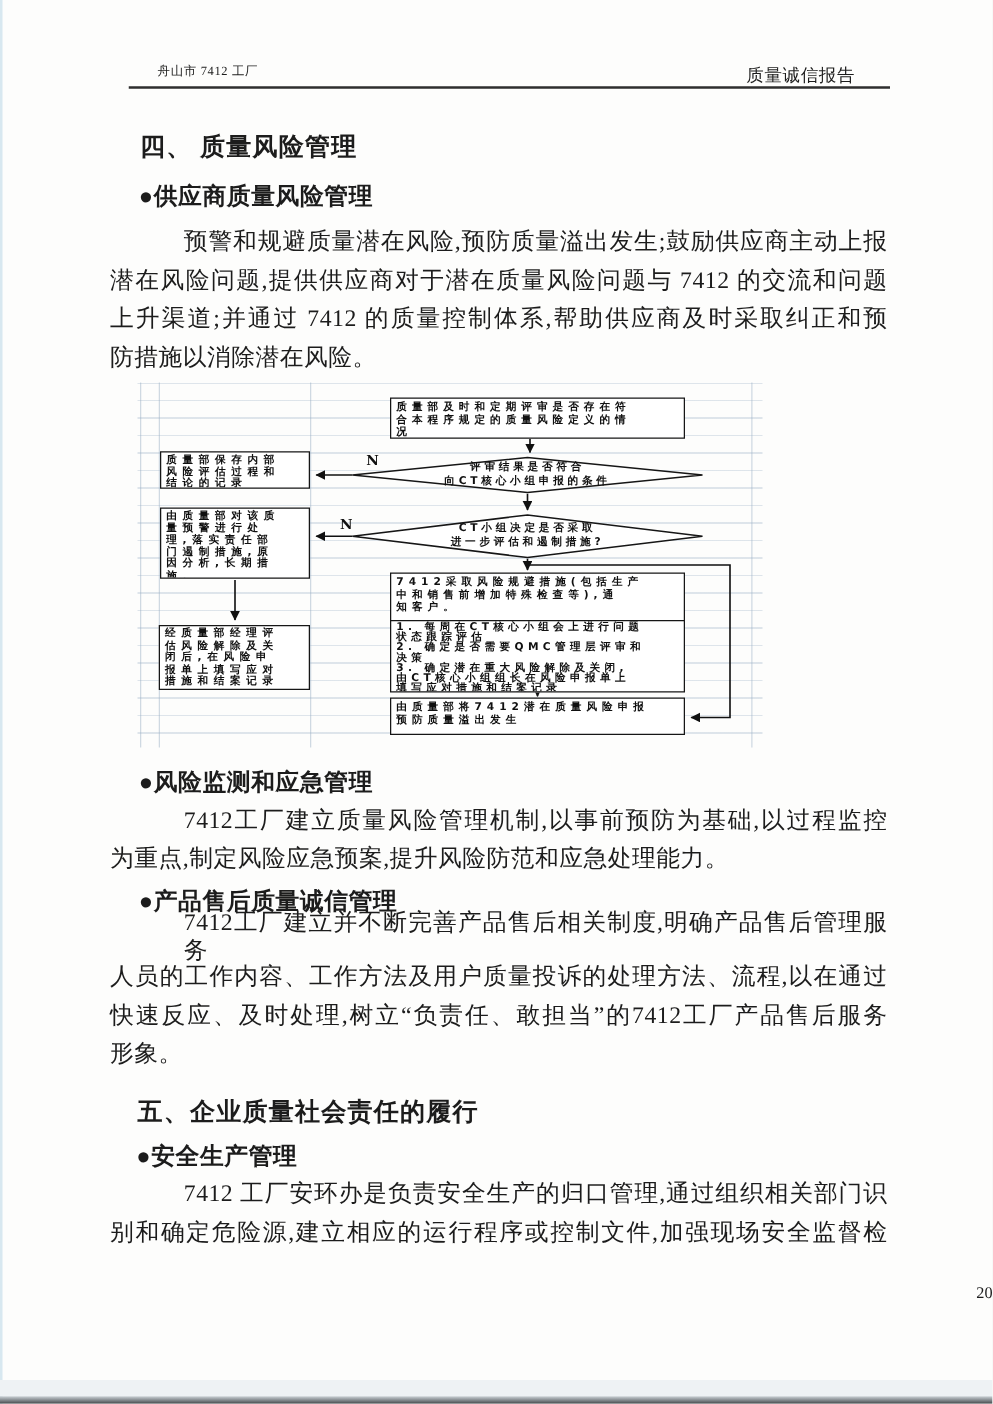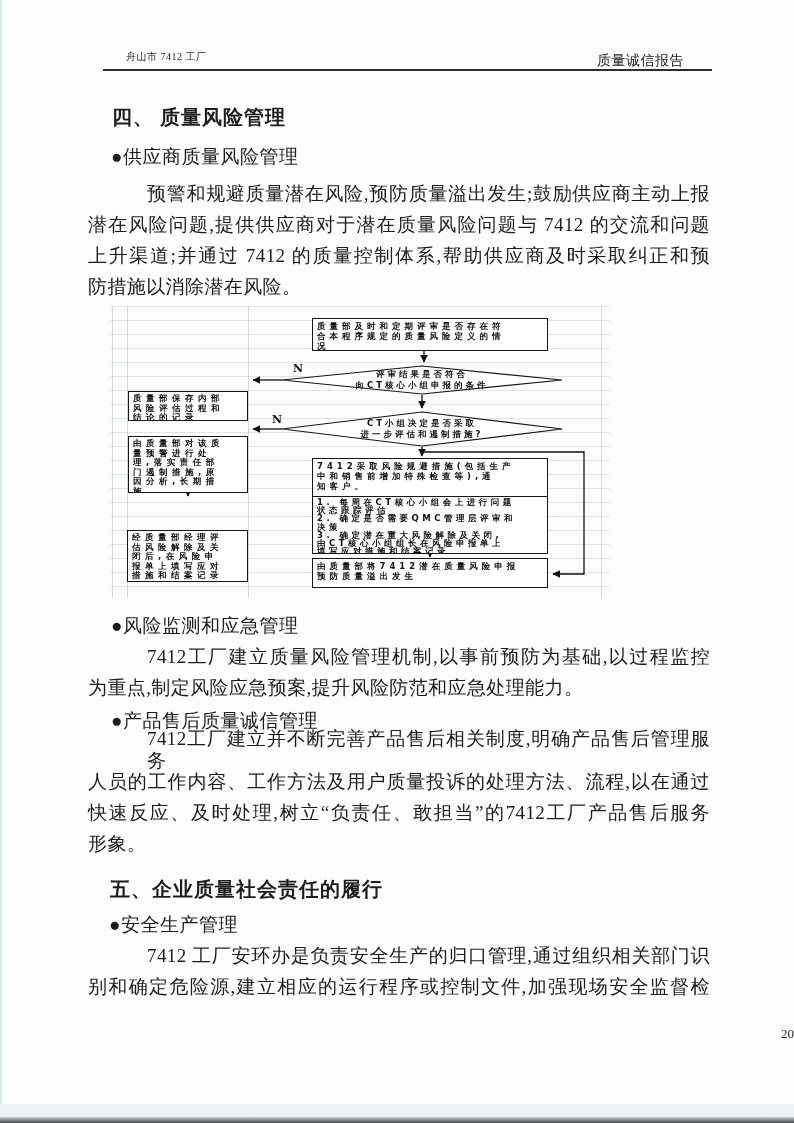--- a/index.html
+++ b/index.html
@@ -17,38 +17,38 @@
   .scan-bottom { position:absolute; left:0; top:1117px; width:100%; height:6px;
     background:linear-gradient(#cbd2d6,#43484b); }
 
   
   .hdr-left  { position:absolute; left:111px; top:50px; font-size:10px; letter-spacing:0.5px;margin-left:15px; }
   .hdr-right { position:absolute; right:110px; top:52px; font-size:14px; letter-spacing:0.5px; }
   .hdr-rule  { position:absolute; left:103px; top:69px; width:609px; height:2px; background:#2e2e2e; }
 
   
   .sec-title { position:absolute; left:112px; font-size:20px; font-weight:bold; letter-spacing:1px; }
-  .bullet    { position:absolute; left:111px; font-size:19px; letter-spacing:0.5px; }
+  .bullet    { position:absolute; left:111px; font-size:19px; letter-spacing:0.5px;font-weight:bold; }
   .bline { position:absolute; left:88px; width:622px; font-size:19px; line-height:22px;
            letter-spacing:0.4px; white-space:nowrap; }
   .just  { white-space:normal; text-align:justify; text-align-last:justify; }
   .ind   { padding-left:59px; width:563px; }
 
   .pagenum { position:absolute; left:0; top:1026px; width:100%; text-align:right; font-size:13px; }
 
   
   #flowchart { position:absolute; left:110px; top:306px; width:500px; height:292px;
     background-image:repeating-linear-gradient(180deg, rgba(150,172,195,0.30) 0 1px, transparent 1px 14px);
   }
   .vgrid { position:absolute; top:0; width:1px; height:100%; background:rgba(150,172,195,0.45); }
   #fc-svg { position:absolute; left:0; top:0; z-index:1; }
   .fc-box { position:absolute; z-index:2; border:1px solid #161616; background:#fff;
     color:#101010; font-family:"DejaVu Sans","Liberation Sans",sans-serif; font-weight:bold;
     white-space:pre-line; overflow:hidden; box-sizing:border-box; }
-  .fc-left  { font-size:8.5px; line-height:9.6px; letter-spacing:4.5px; padding:2px 0 0 4px;margin-top:30px; }
+  .fc-left  { font-size:8.5px; line-height:9.6px; letter-spacing:4.5px; padding:2px 0 0 4px; }
   .fc-right { font-size:8.5px; line-height:10px;  letter-spacing:4px;   padding:2px 0 12px 4px; }
   .fc-track { line-height:8.2px; letter-spacing:3.5px; padding-top:1px; }
   .fc-dtext { position:absolute; z-index:2; text-align:center; font-size:8.5px; line-height:11px;
     letter-spacing:3px; font-weight:bold; white-space:pre-line; color:#101010;
     font-family:"DejaVu Sans","Liberation Sans",sans-serif; }
   .fc-n { position:absolute; z-index:2; font-size:11px; font-weight:bold; color:#101010;
     font-family:"DejaVu Serif",serif; }
 </style>
 </head>
 <body>

